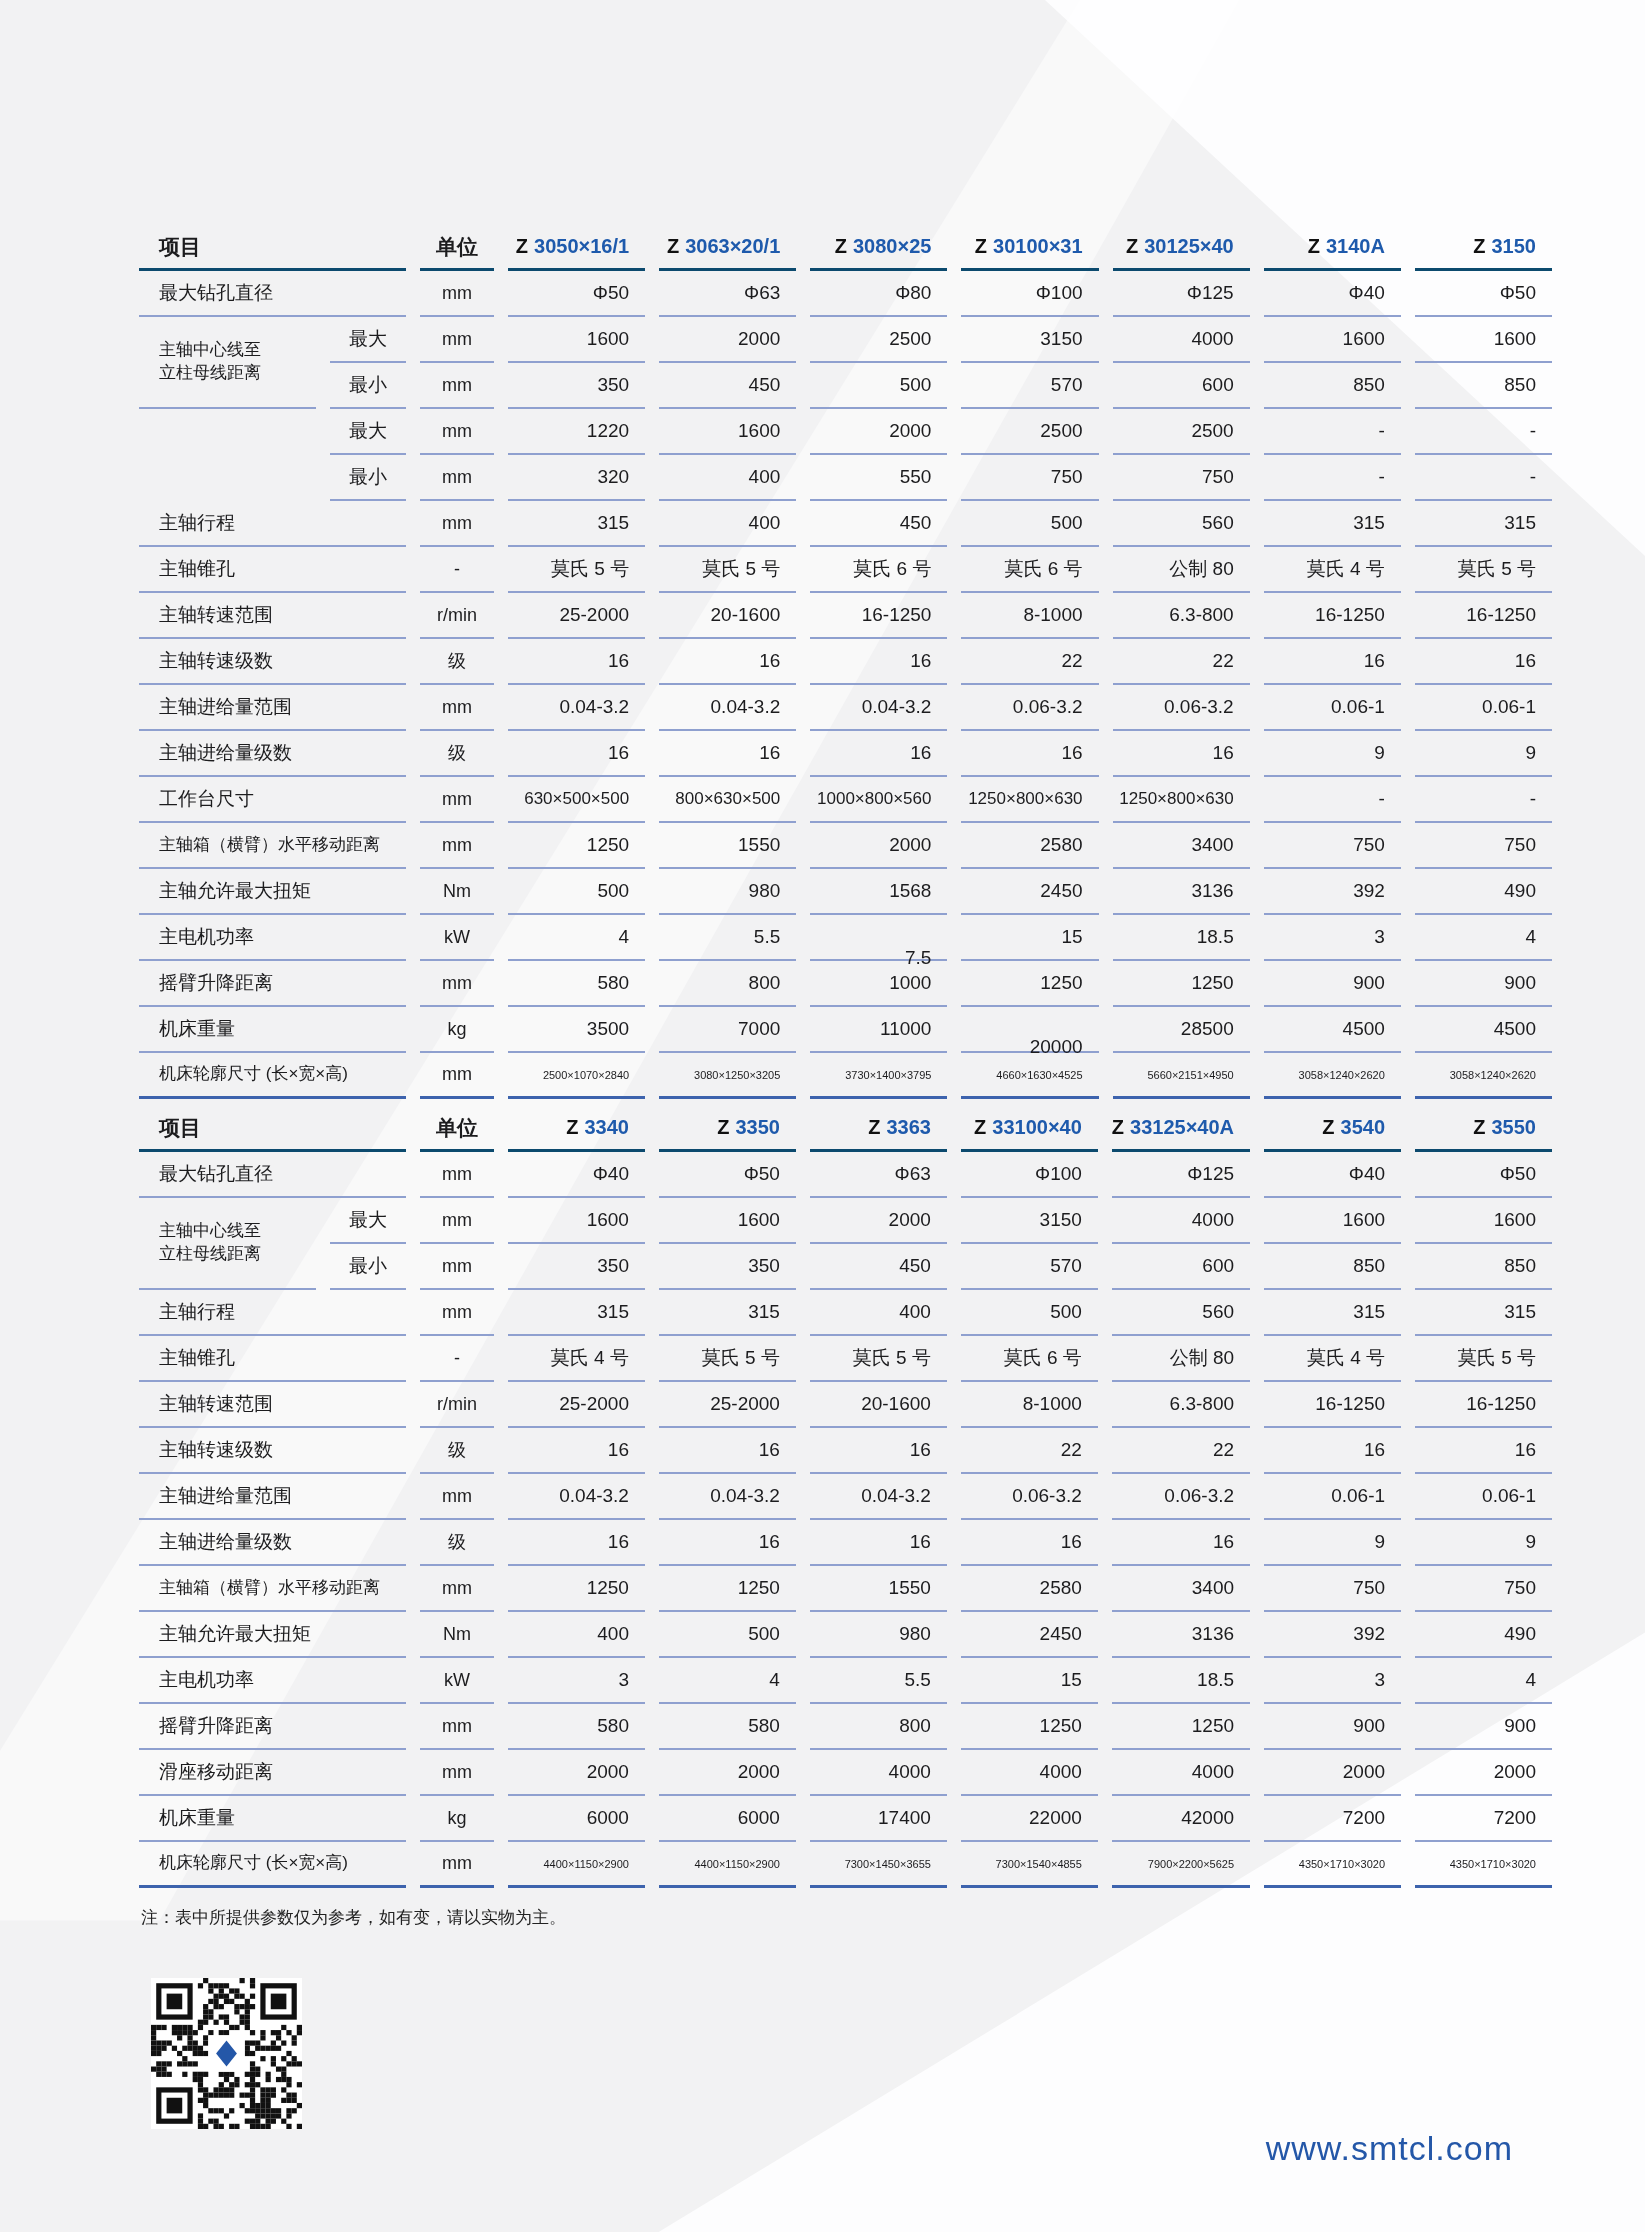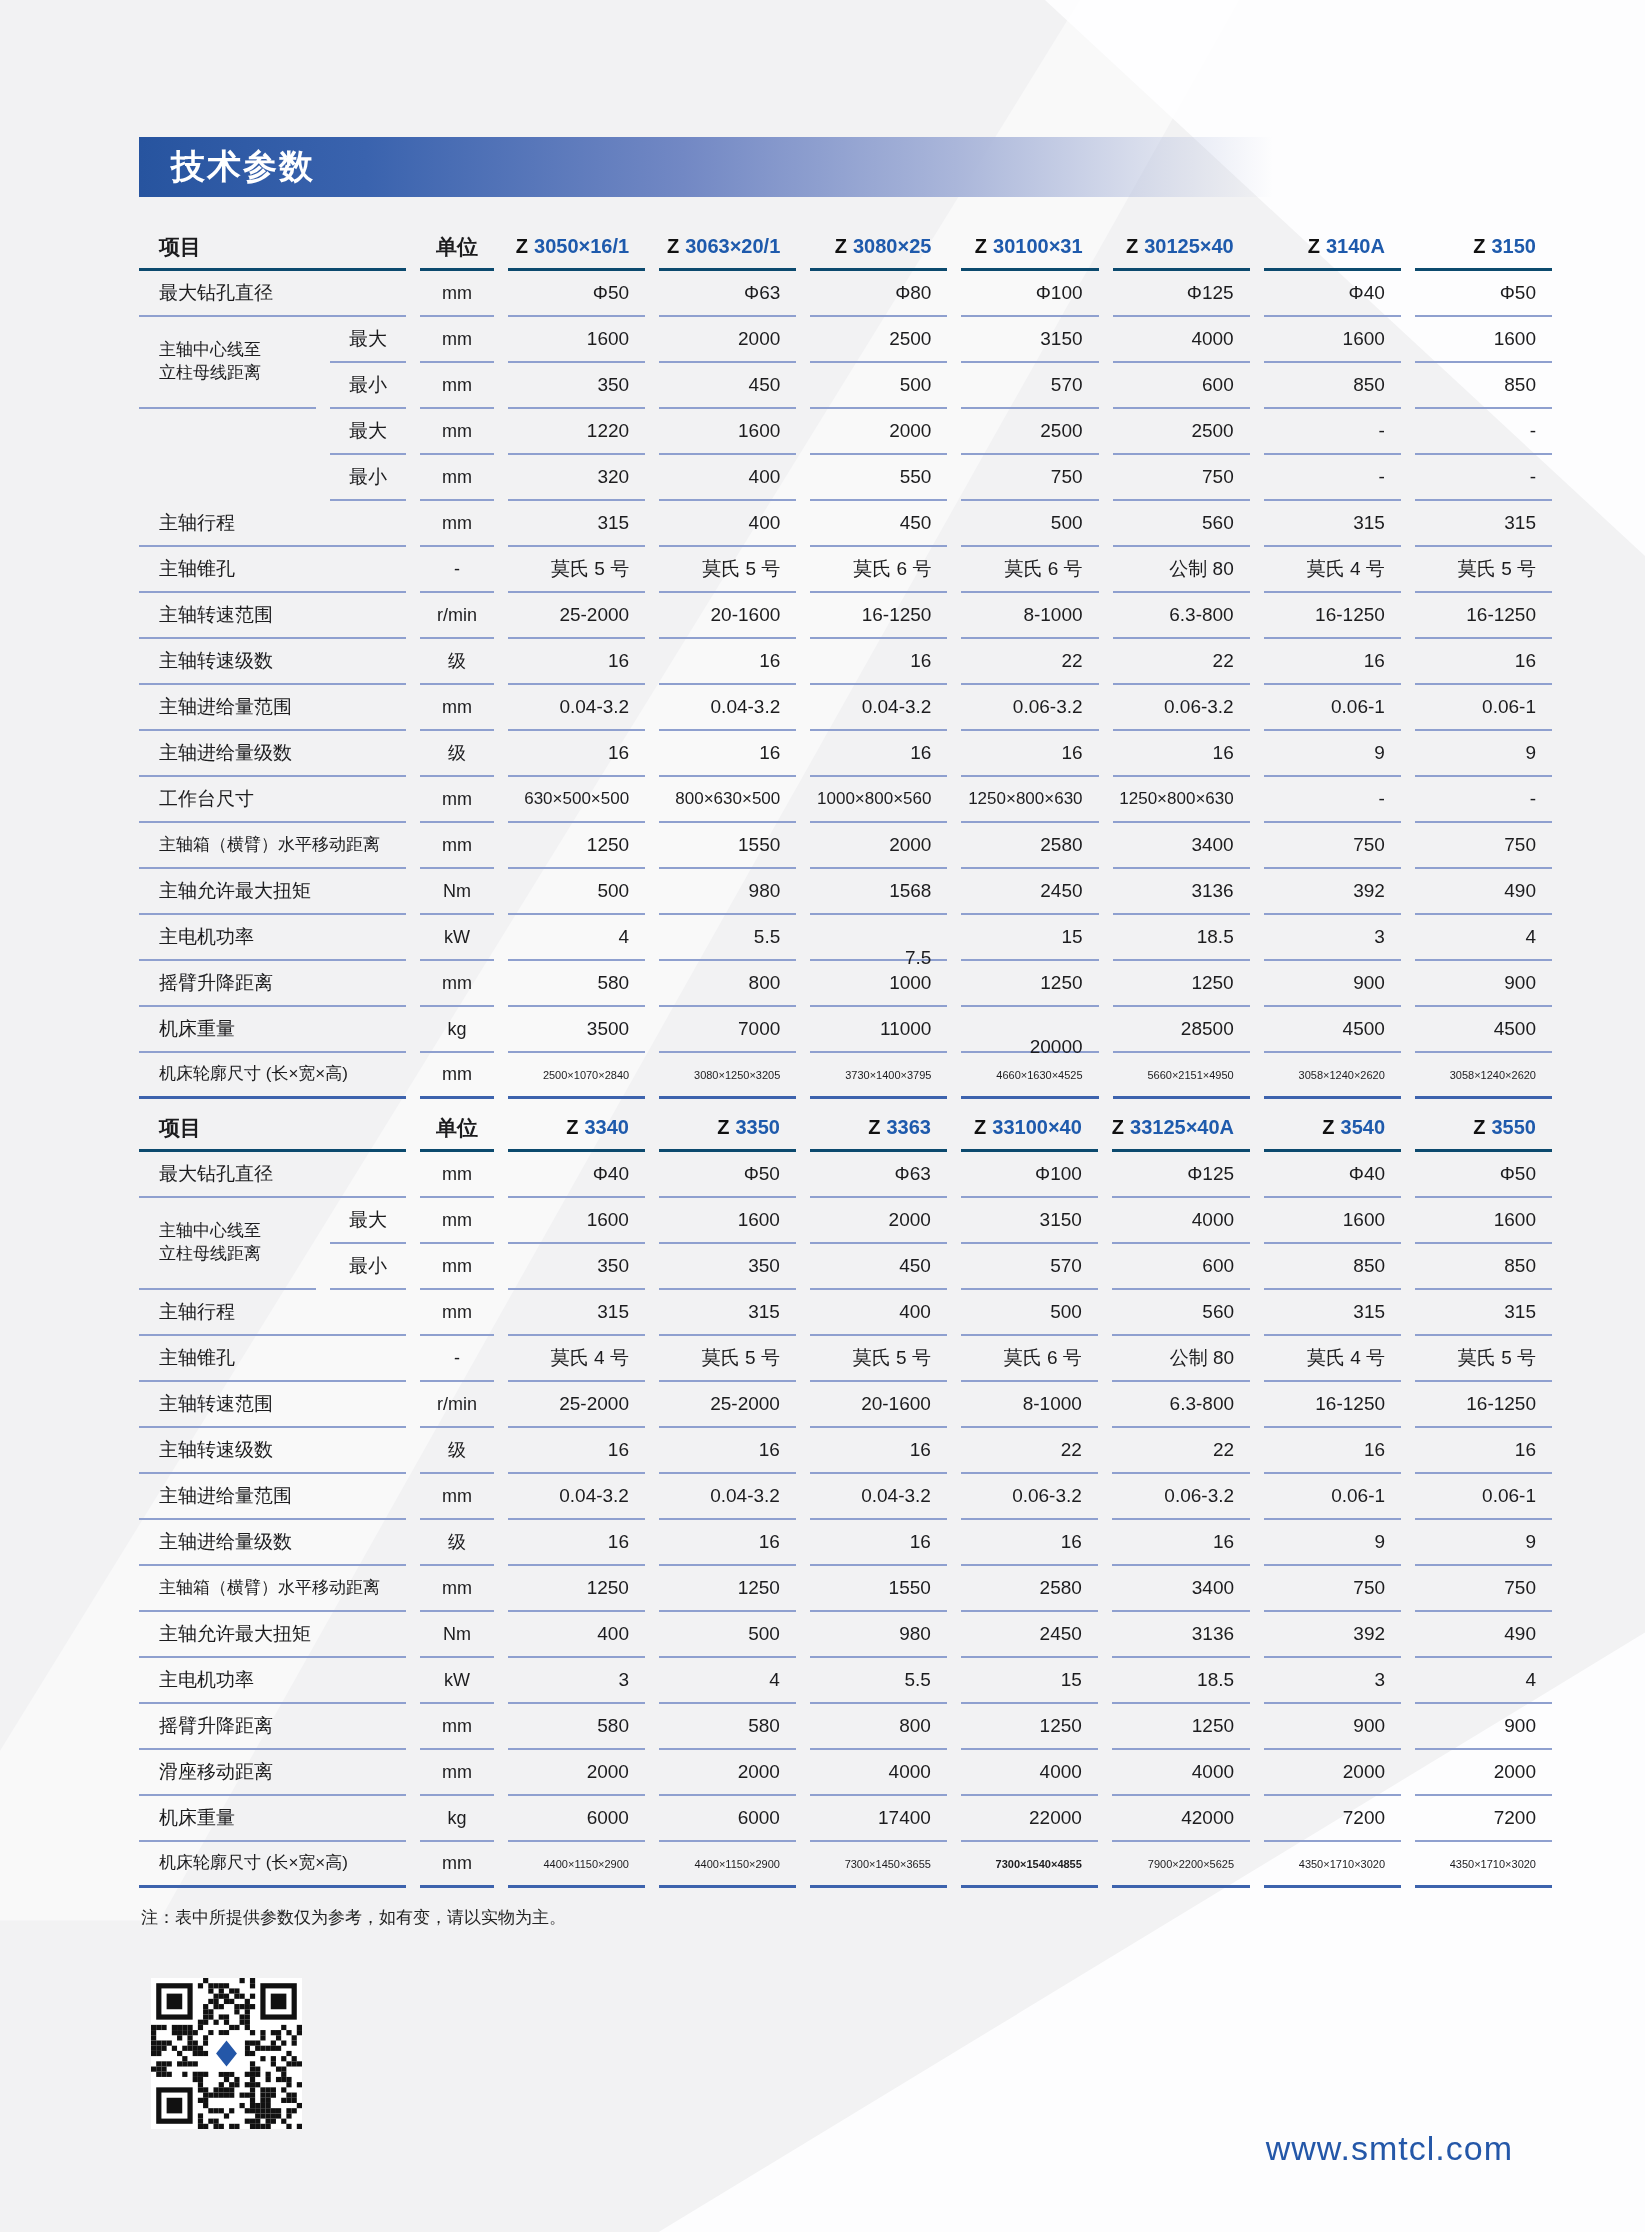--- a/index.html
+++ b/index.html
@@ -59,23 +59,20 @@
   .side-note div{white-space:nowrap;}
 </style>
 </head>
 <body>
 
 <div class="page">
   <div class="tri-top-right"></div>
   <div class="tri-bottom-right"></div>
   <div class="band-mid"></div>
 
-  <div class="banner">
-    <span class="banner-title">技术参数</span>
-  </div>
 
   <div id="table1" class="spec-table" style="top: 225px; grid-auto-rows: 46px;">
       <div class="cell head h-item" style="grid-area: 1 / 1 / auto / span 2;">项目</div>
       <div class="cell head h-unit" style="grid-area: 1 / 3;">单位</div>
       <div class="cell head h-model" style="grid-area: 1 / 4;">
         <span class="mz">Z</span>
         <span class="mc">3050×16/1</span>
       </div>
       <div class="cell head h-model" style="grid-area: 1 / 5;">
         <span class="mz">Z</span>
@@ -432,21 +429,21 @@
       <div class="cell val" style="grid-area: 16 / 6;">17400</div>
       <div class="cell val" style="grid-area: 16 / 7;">22000</div>
       <div class="cell val" style="grid-area: 16 / 8;">42000</div>
       <div class="cell val" style="grid-area: 16 / 9;">7200</div>
       <div class="cell val" style="grid-area: 16 / 10;">7200</div>
       <div class="cell label small bottom" style="grid-area: 17 / 1 / auto / span 2;">机床轮廓尺寸 (长×宽×高)</div>
       <div class="cell unit bottom" style="grid-area: 17 / 3;">mm</div>
       <div class="cell val small bottom" style="grid-area: 17 / 4;">4400×1150×2900</div>
       <div class="cell val small bottom" style="grid-area: 17 / 5;">4400×1150×2900</div>
       <div class="cell val small bottom" style="grid-area: 17 / 6;">7300×1450×3655</div>
-      <div class="cell val small bottom" style="grid-area: 17 / 7; font-weight: bold;">7300×1540×4855</div>
+      <div class="cell val small bottom" style="grid-area: 17 / 7;">7300×1540×4855</div>
       <div class="cell val small bottom" style="grid-area: 17 / 8;">7900×2200×5625</div>
       <div class="cell val small bottom" style="grid-area: 17 / 9;">4350×1710×3020</div>
       <div class="cell val small bottom" style="grid-area: 17 / 10;">4350×1710×3020</div>
     </div>
 
   <div class="note">注：表中所提供参数仅为参考，如有变，请以实物为主。</div>
 
   <svg id="qr" class="qr" viewBox="0 0 29 29">
       <rect width="29" height="29" fill="#fff"></rect>
       <rect x="10" y="0" width="1" height="1" fill="#111"></rect>

